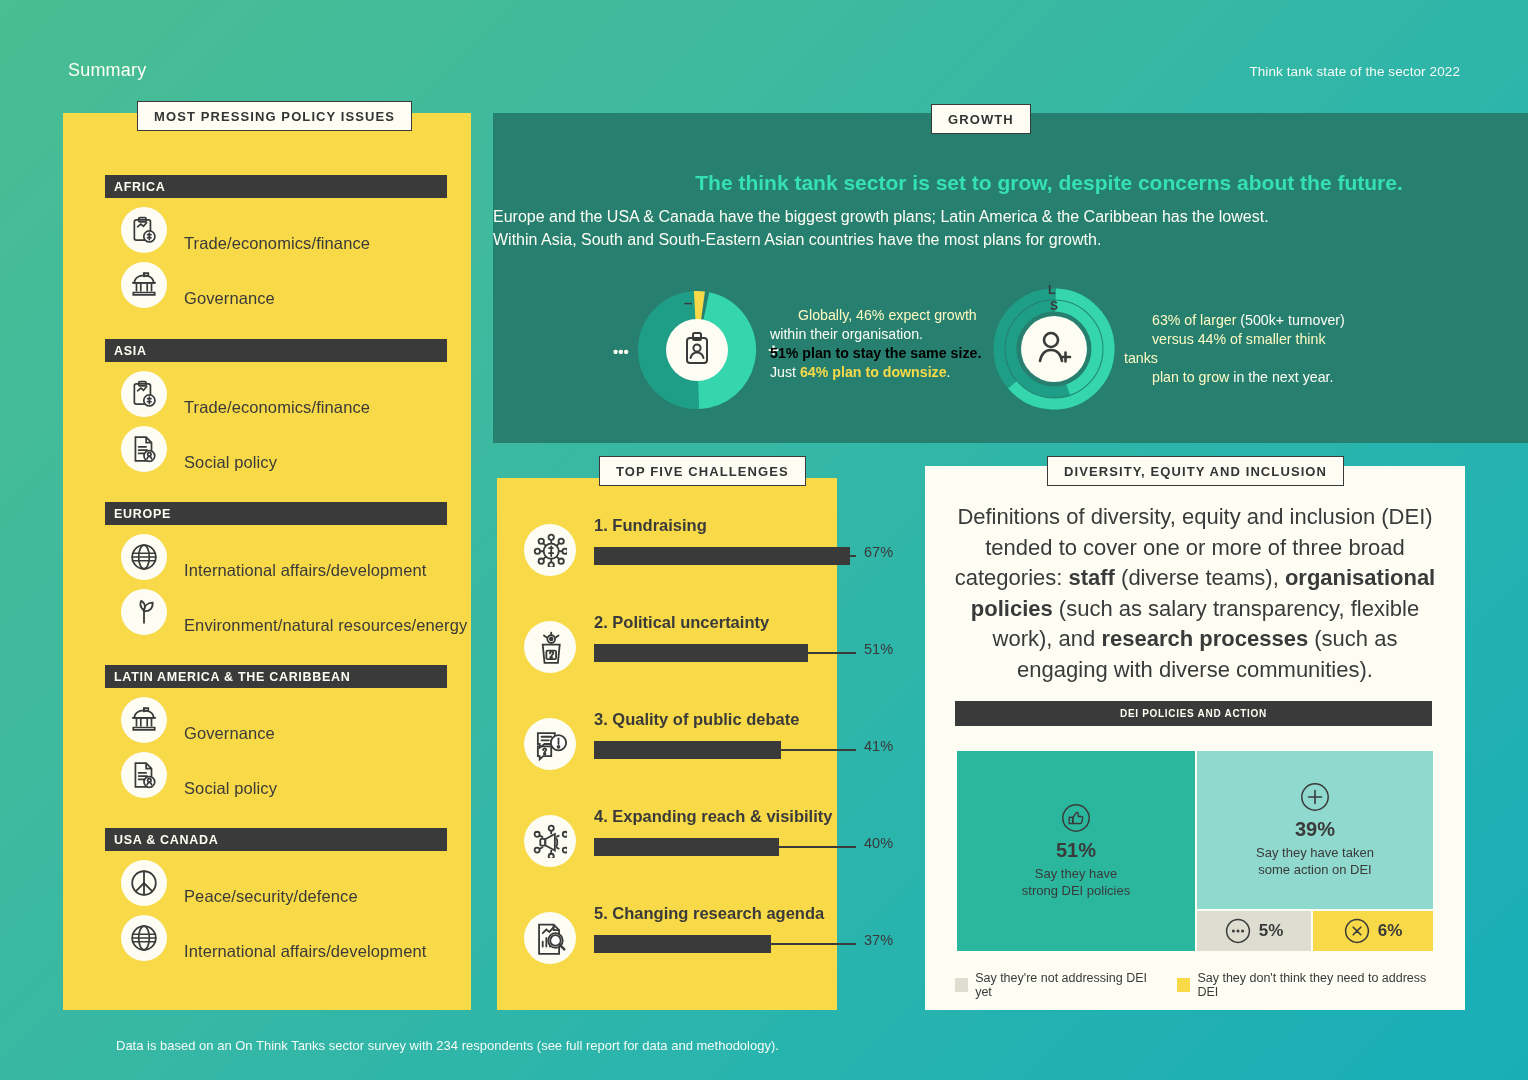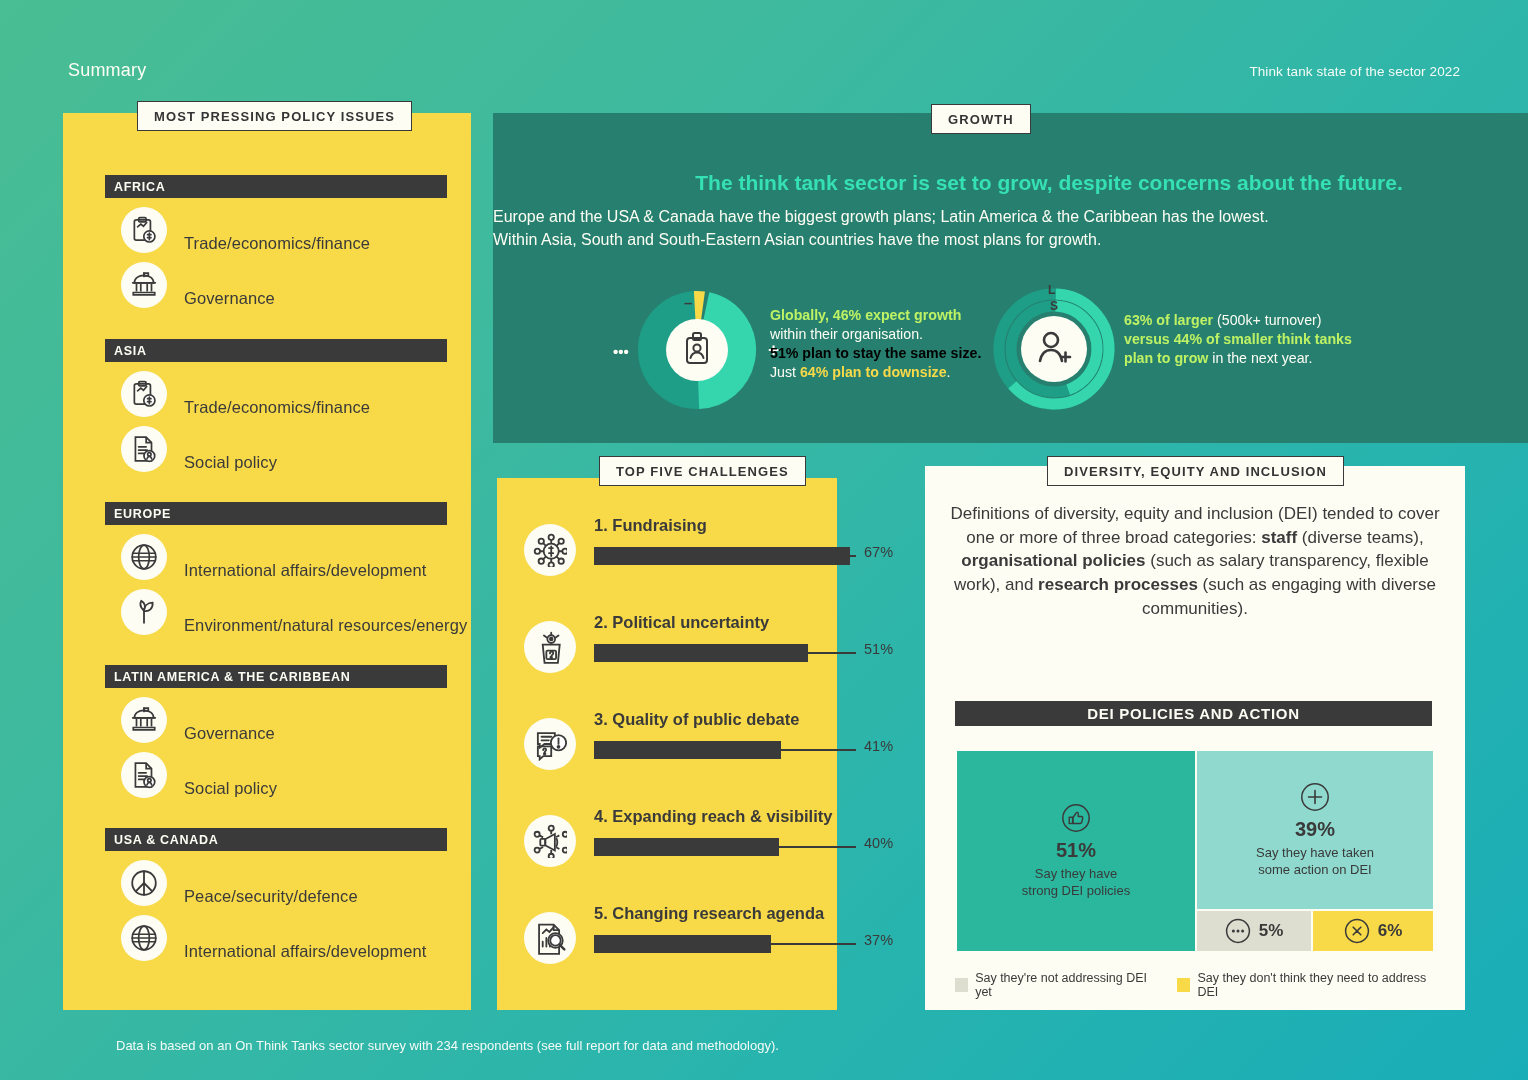--- a/index.html
+++ b/index.html
@@ -76,21 +76,21 @@
     text-align: center; color: #35e0b4;
     font-size: 21px; font-weight: 700;
   }
   .growth-sub {
     position: absolute; left: 0; right: 0; top: 93px;
     text-align: left; color: #fdfdf4;
     font-size: 16px; line-height: 1.42; font-weight: 400;
   }
   .donut-wrap { position: absolute; }
   .donut-text { position: absolute; font-size: 14.2px; line-height: 1.33; }
-  .t-green  { color: #bef264; font-weight: 700; }
+  .t-green  { color: #fef9c3; font-weight: 400; margin-left: 28px; }
   .t-white  { color: #fdfdf4; }
   .t-whiteb { color: #000000; font-weight: 700; }
   .t-yellow { color: #f8d948; font-weight: 700; }
 
   
   .ch-row { position: absolute; left: 27px; width: 370px; height: 78px; }
   .ch-icon {
     position: absolute; left: 0; top: 8px;
     width: 52px; height: 52px; border-radius: 50%; background: #fdfdf4;
     display: flex; align-items: center; justify-content: center;
@@ -100,28 +100,28 @@
     font-size: 16.5px; font-weight: 600; color: #3a3a3a;
   }
   .ch-track { position: absolute; left: 70px; top: 31px; width: 262px; height: 18px; }
   .ch-line  { position: absolute; left: 0; top: 8px; width: 100%; height: 1.6px; background: #3a3a3a; }
   .ch-bar   { position: absolute; left: 0; top: 0; height: 18px; background: #3a3a3a; }
   .ch-pct   { position: absolute; left: 340px; top: 28px; font-size: 14.5px; color: #3a3a3a; }
 
   
   .dei-body {
     position: absolute; left: 22px; top: 36px; width: 496px;
-    text-align: center; font-size: 17px; line-height: 1.39; color: #3a3a3a;
+    text-align: center; font-size: 22px; line-height: 1.39; color: #3a3a3a;
   }
   .dei-body b { font-weight: 700; }
   .dei-subbar {
     position: absolute; left: 30px; top: 235px; width: 477px; height: 25px;
     background: #3a3a3a; color: #fdfdf4;
     display: flex; align-items: center; justify-content: center;
-    font-size: 15px; font-weight: 700; letter-spacing: .7px;
+    font-size: 10px; font-weight: 700; letter-spacing: .7px;
   }
   .dei-grid { position: absolute; left: 32px; top: 285px; width: 476px; height: 200px; }
   .tile { position: absolute; display: flex; flex-direction: column;
           align-items: center; justify-content: center; color: #3a3a3a; }
   .tile-big  { font-size: 20px; font-weight: 700; margin-top: 6px; }
   .tile-txt  { font-size: 13px; line-height: 1.28; text-align: center; margin-top: 4px; }
   #tile-policies { left: 0; top: 0; width: 238px; height: 200px; background: #2bb79d; }
   #tile-action   { left: 240px; top: 0; width: 236px; height: 158px; background: #8fd9ce; }
   #tile-notyet   { left: 240px; top: 160px; width: 114px; height: 40px; background: #ddddd0;
                    flex-direction: row; gap: 8px; }

